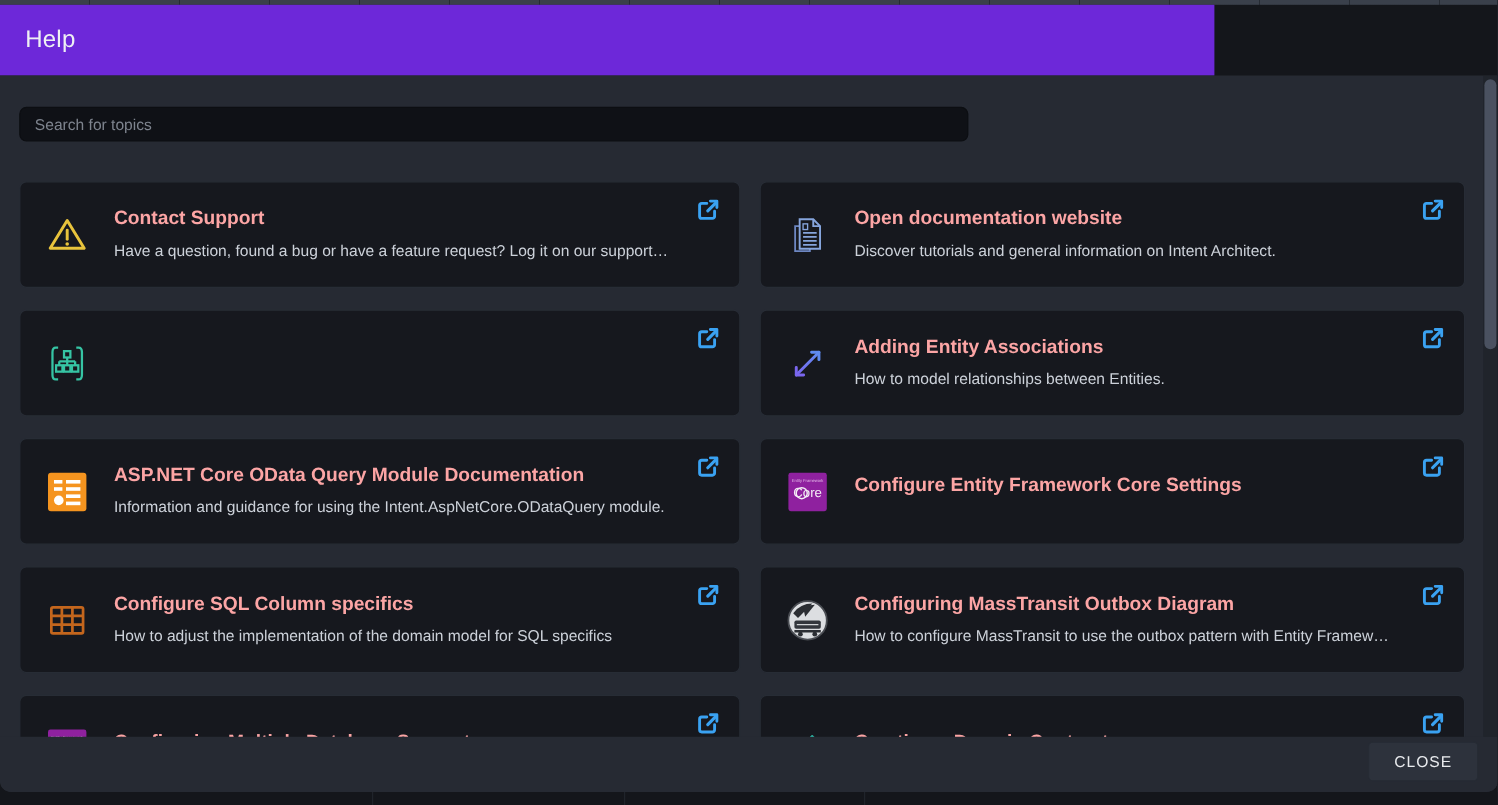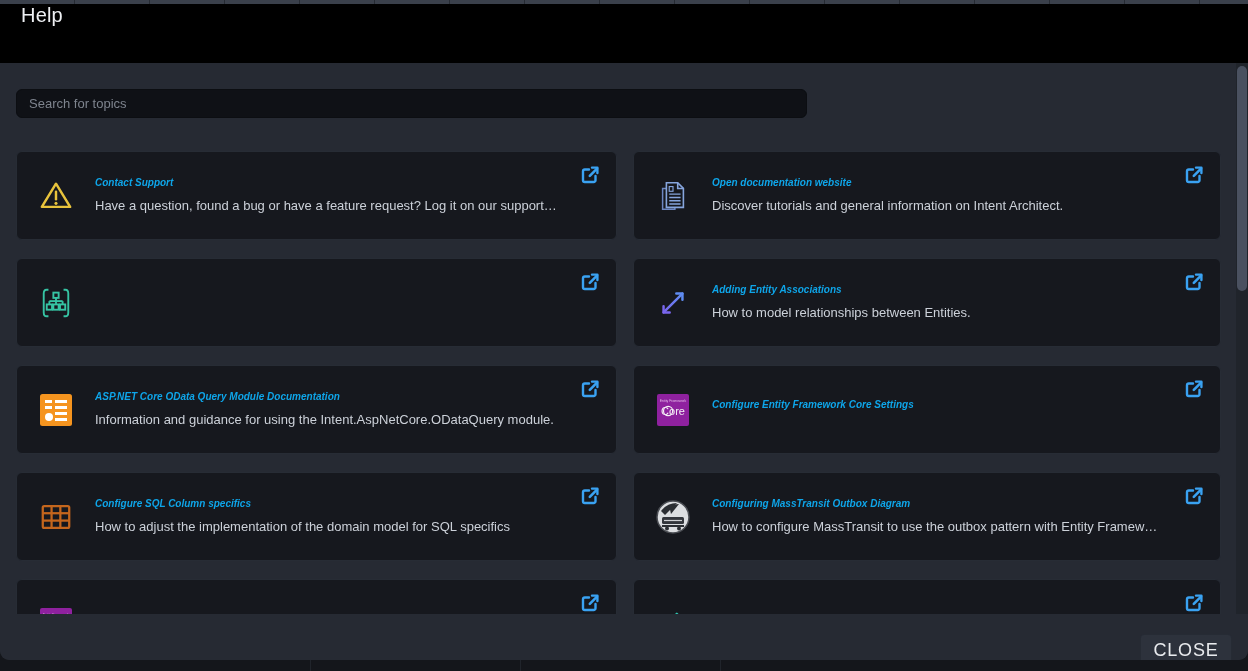--- a/index.html
+++ b/index.html
@@ -8,22 +8,22 @@
     background:#14161b;
     font-family:"Liberation Sans","DejaVu Sans",sans-serif;
     -webkit-font-smoothing:antialiased;
   }
   
   .top-strip{
     position:absolute;left:0;top:0;width:1248px;height:4px;
     background:repeating-linear-gradient(90deg,#3a404b 0 74px,#262b33 74px 75px);
   }
   .dialog-header{
-    position:absolute;left:0;top:4px;width:1248px;height:59px;
-    background:#000000;display:flex;align-items:flex-start;
+    position:absolute;left:0;top:4px;width:1012px;height:59px;
+    background:#6d28d9;display:flex;align-items:center;
   }
   .dialog-title{color:#eef0f3;font-size:20px;font-weight:400;padding-left:21px;letter-spacing:.2px;}
   .dialog-body{
     position:absolute;left:0;top:63px;width:1248px;height:597px;
     background:#262a33;border-radius:0 0 9px 9px;overflow:hidden;
   }
   .search-input{
     position:absolute;left:16px;top:26px;width:791px;height:29px;
     box-sizing:border-box;background:#0f1116;border:1px solid #0c0e12;border-radius:6px;
     color:#d6d9de;font-size:13px;padding:0 12px;outline:none;
@@ -38,38 +38,38 @@
     position:relative;height:89px;box-sizing:border-box;
     background:#16181e;border:1px solid #272c35;border-radius:6px;
     display:flex;align-items:center;cursor:pointer;
   }
   .card-icon{
     width:36px;height:36px;flex:0 0 36px;margin-left:21px;margin-right:21px;
     display:flex;align-items:center;justify-content:center;
   }
   .card-text{flex:1;min-width:0;padding-right:56px;}
   .card-title{
-    color:#0ea5e9;font-size:10px;font-weight:700;line-height:1.2;margin-bottom:9px;
-    white-space:nowrap;overflow:hidden;text-overflow:ellipsis;font-style:italic;
+    color:#fca5a5;font-size:16px;font-weight:700;line-height:1.2;margin-bottom:9px;
+    white-space:nowrap;overflow:hidden;text-overflow:ellipsis;
   }
   .card-desc{
     color:#ccd1d9;font-size:13px;line-height:1.25;
     white-space:nowrap;overflow:hidden;text-overflow:ellipsis;
   }
   .card-ext{
     position:absolute;top:13px;right:16px;width:20px;height:20px;
   }
   .dialog-footer{
     position:absolute;left:0;bottom:0;width:1248px;height:46px;
     background:#262a33;border-radius:0 0 9px 9px;
   }
   .close-button{
-    position:absolute;right:16px;top:20px;width:90px;height:31px;
+    position:absolute;right:16px;top:4px;width:90px;height:31px;
     background:#2d323c;border:1px solid #262b34;border-radius:4px;
-    color:#e9ebee;font-size:18px;letter-spacing:.8px;
+    color:#e9ebee;font-size:13px;letter-spacing:.8px;
     display:flex;align-items:center;justify-content:center;cursor:pointer;
     font-family:"Liberation Sans","DejaVu Sans",sans-serif;
   }
   .scrollbar-track{
     position:absolute;right:0;top:0;width:12px;height:551px;background:#20242b;
   }
   .scrollbar-thumb{
     position:absolute;right:1px;top:3px;width:10px;height:225px;
     background:#4a5160;border-radius:5px;
   }

